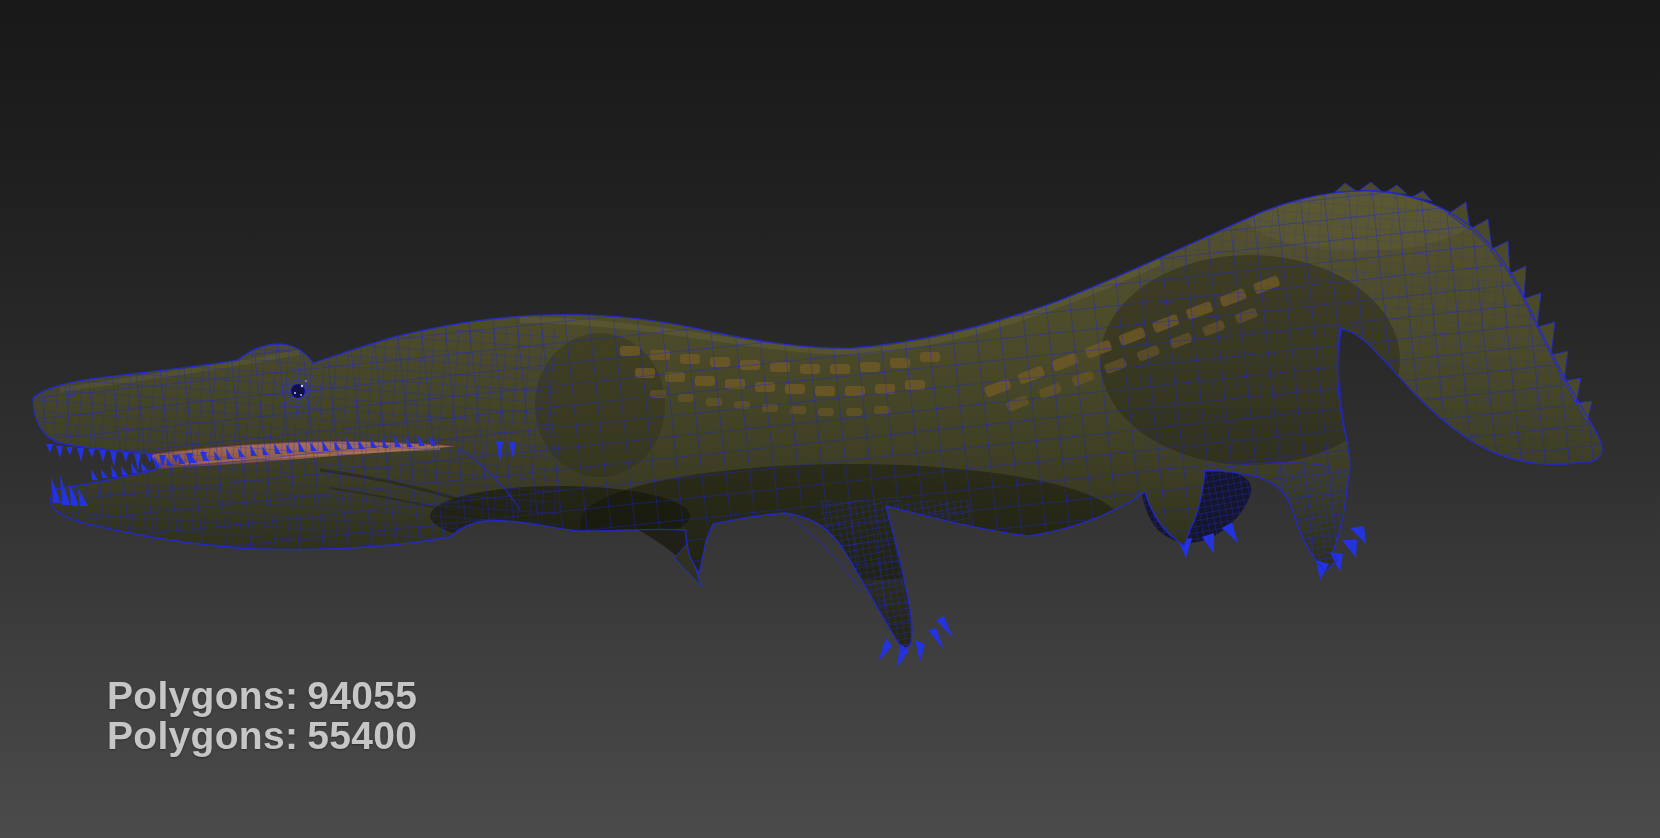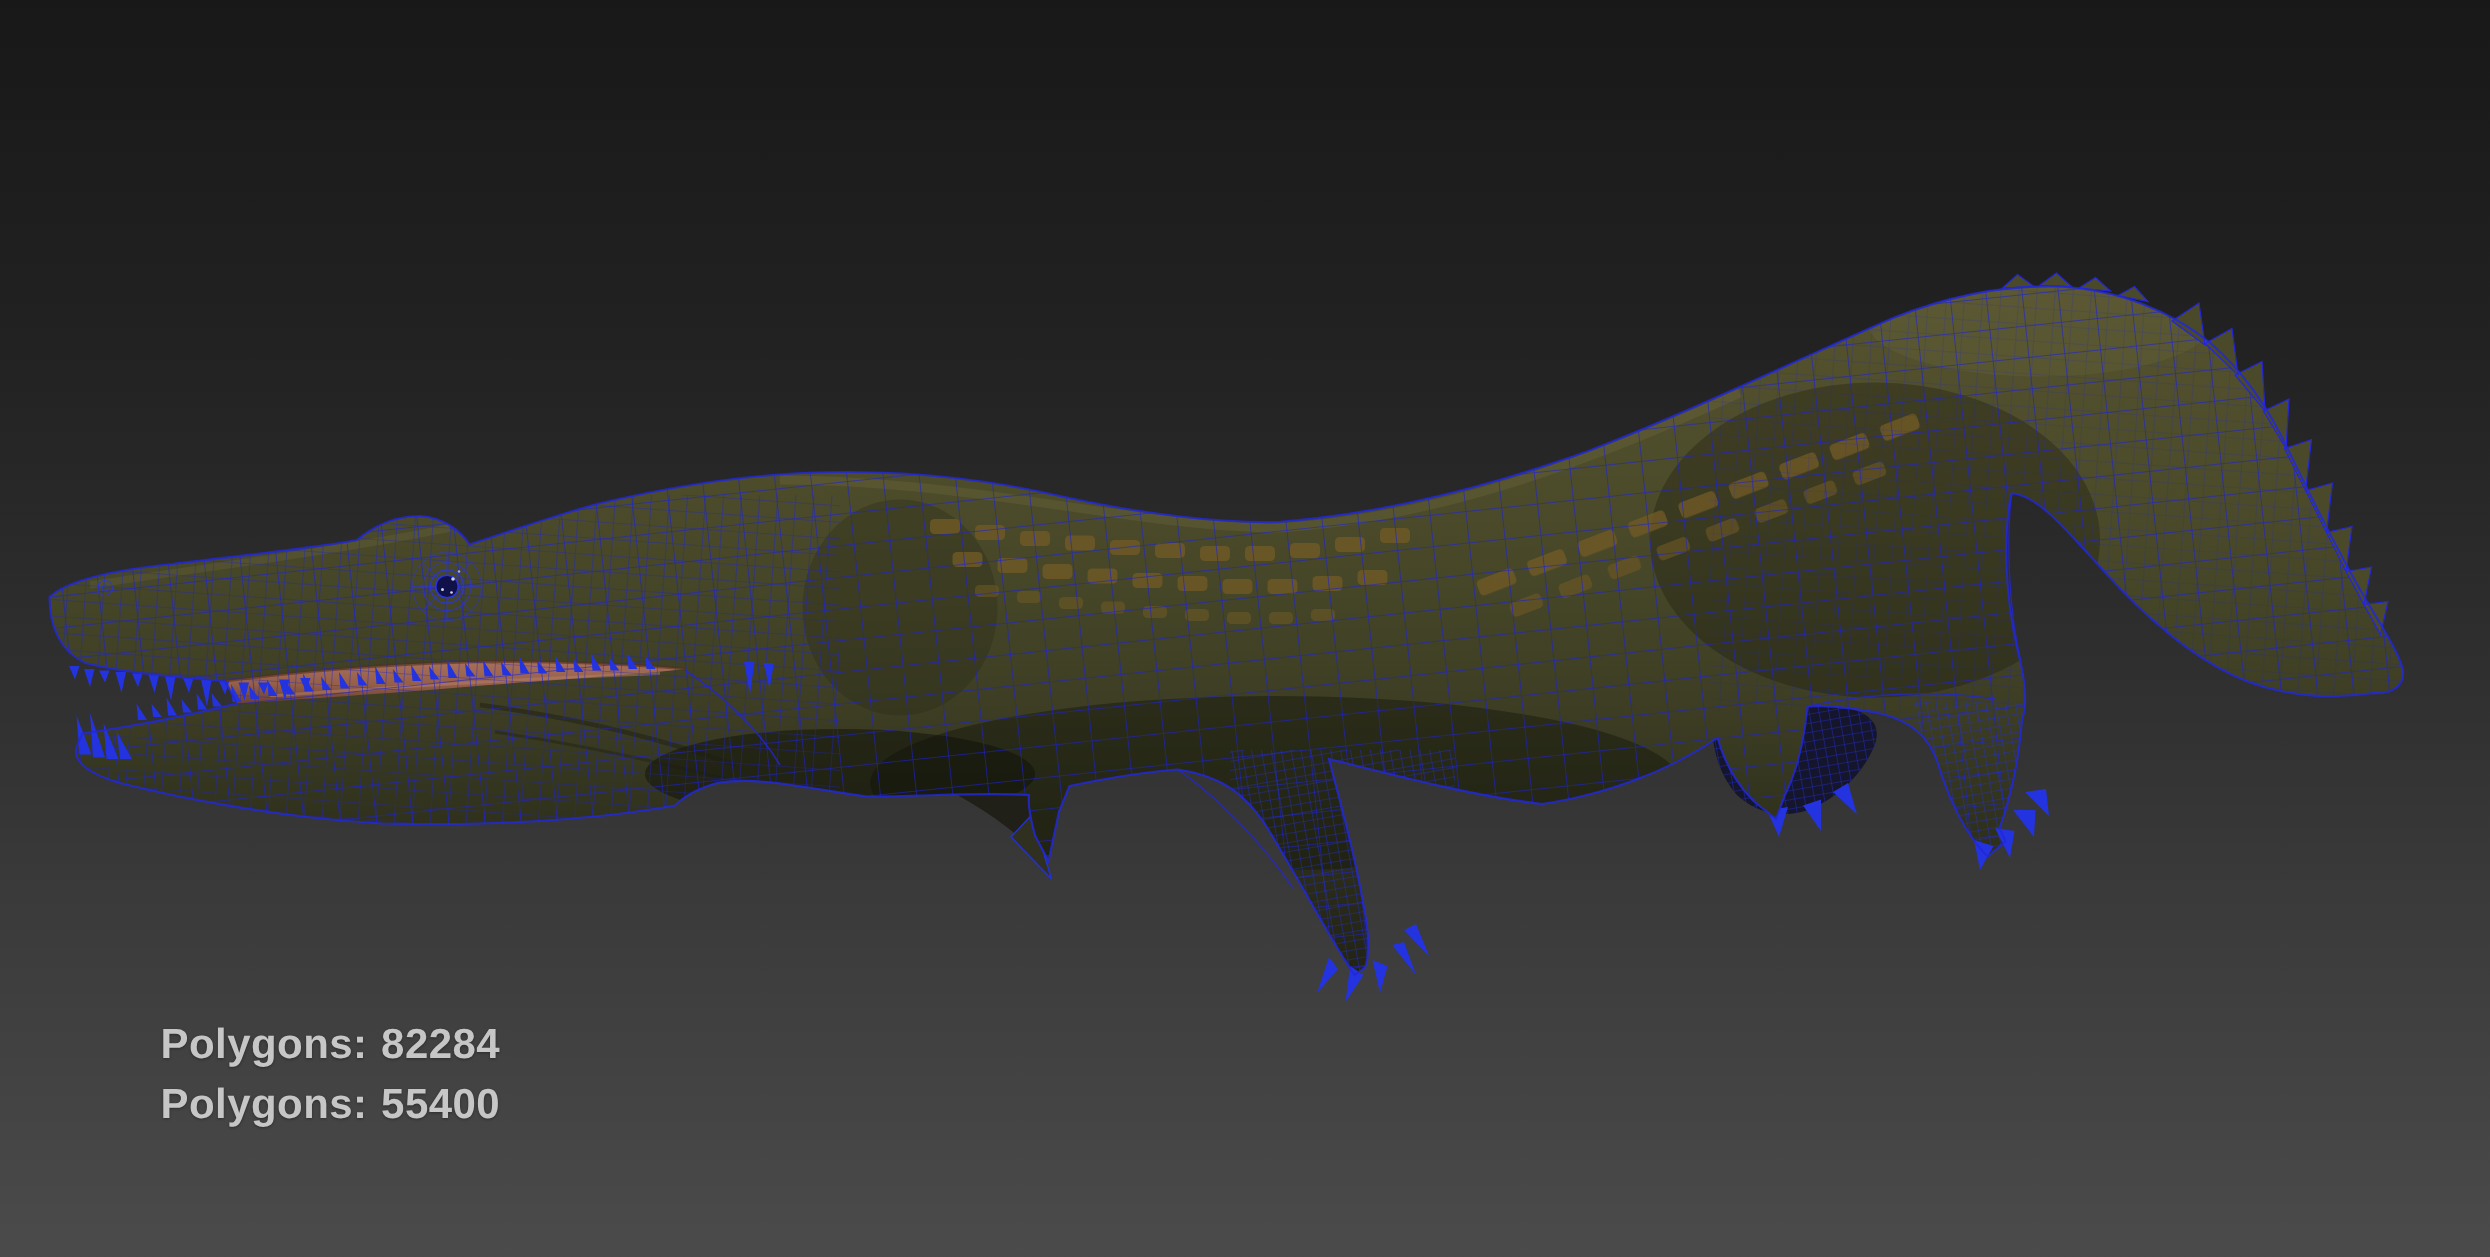--- a/index.html
+++ b/index.html
@@ -1,21 +1,21 @@
 <!DOCTYPE html>
 <html><head>
 <meta charset="utf-8">
 <style>
   html,body{margin:0;padding:0;width:1660px;height:838px;overflow:hidden;
     background:linear-gradient(180deg,#181818 0%,#222222 28%,#303030 55%,#3e3e3e 78%,#4b4b4b 100%);
     font-family:"Liberation Sans",sans-serif;}
   .viewport{position:absolute;left:0;top:0;width:1660px;height:838px;}
   .viewport svg{display:block;width:1660px;height:838px;}
   .stats{position:absolute;left:107px;top:676px;color:#c6c6c6;
-    font-weight:bold;font-size:28px;line-height:40px;letter-spacing:.3px;
+    font-weight:bold;font-size:39px;line-height:40px;letter-spacing:.3px;
     text-shadow:0 1px 2px rgba(0,0,0,.35);}
   .stat-line{display:flex;gap:9px;}
 </style>
 </head>
 <body>
 
 <div class="viewport">
 <svg viewBox="0 0 1660 838" xmlns="http://www.w3.org/2000/svg">
   <defs>
     <linearGradient id="bodyGrad" x1="0" y1="0" x2="0" y2="1">
@@ -178,19 +178,19 @@
         <circle cx="70" cy="392" r="2" stroke-width="0.7"></circle>
   </g>
 
   <use href="#bodyP" fill="none" stroke="#2228d8" stroke-width="1.4" opacity="0.85"></use>
 </svg>
 </div>
 
 <div class="stats">
   <div class="stat-line">
     <span>Polygons:</span>
-    <span>82284</span>
+    <span>94055</span>
   </div>
   <div class="stat-line">
     <span>Polygons:</span>
     <span>55400</span>
   </div>
 </div>
 
 </body></html>

